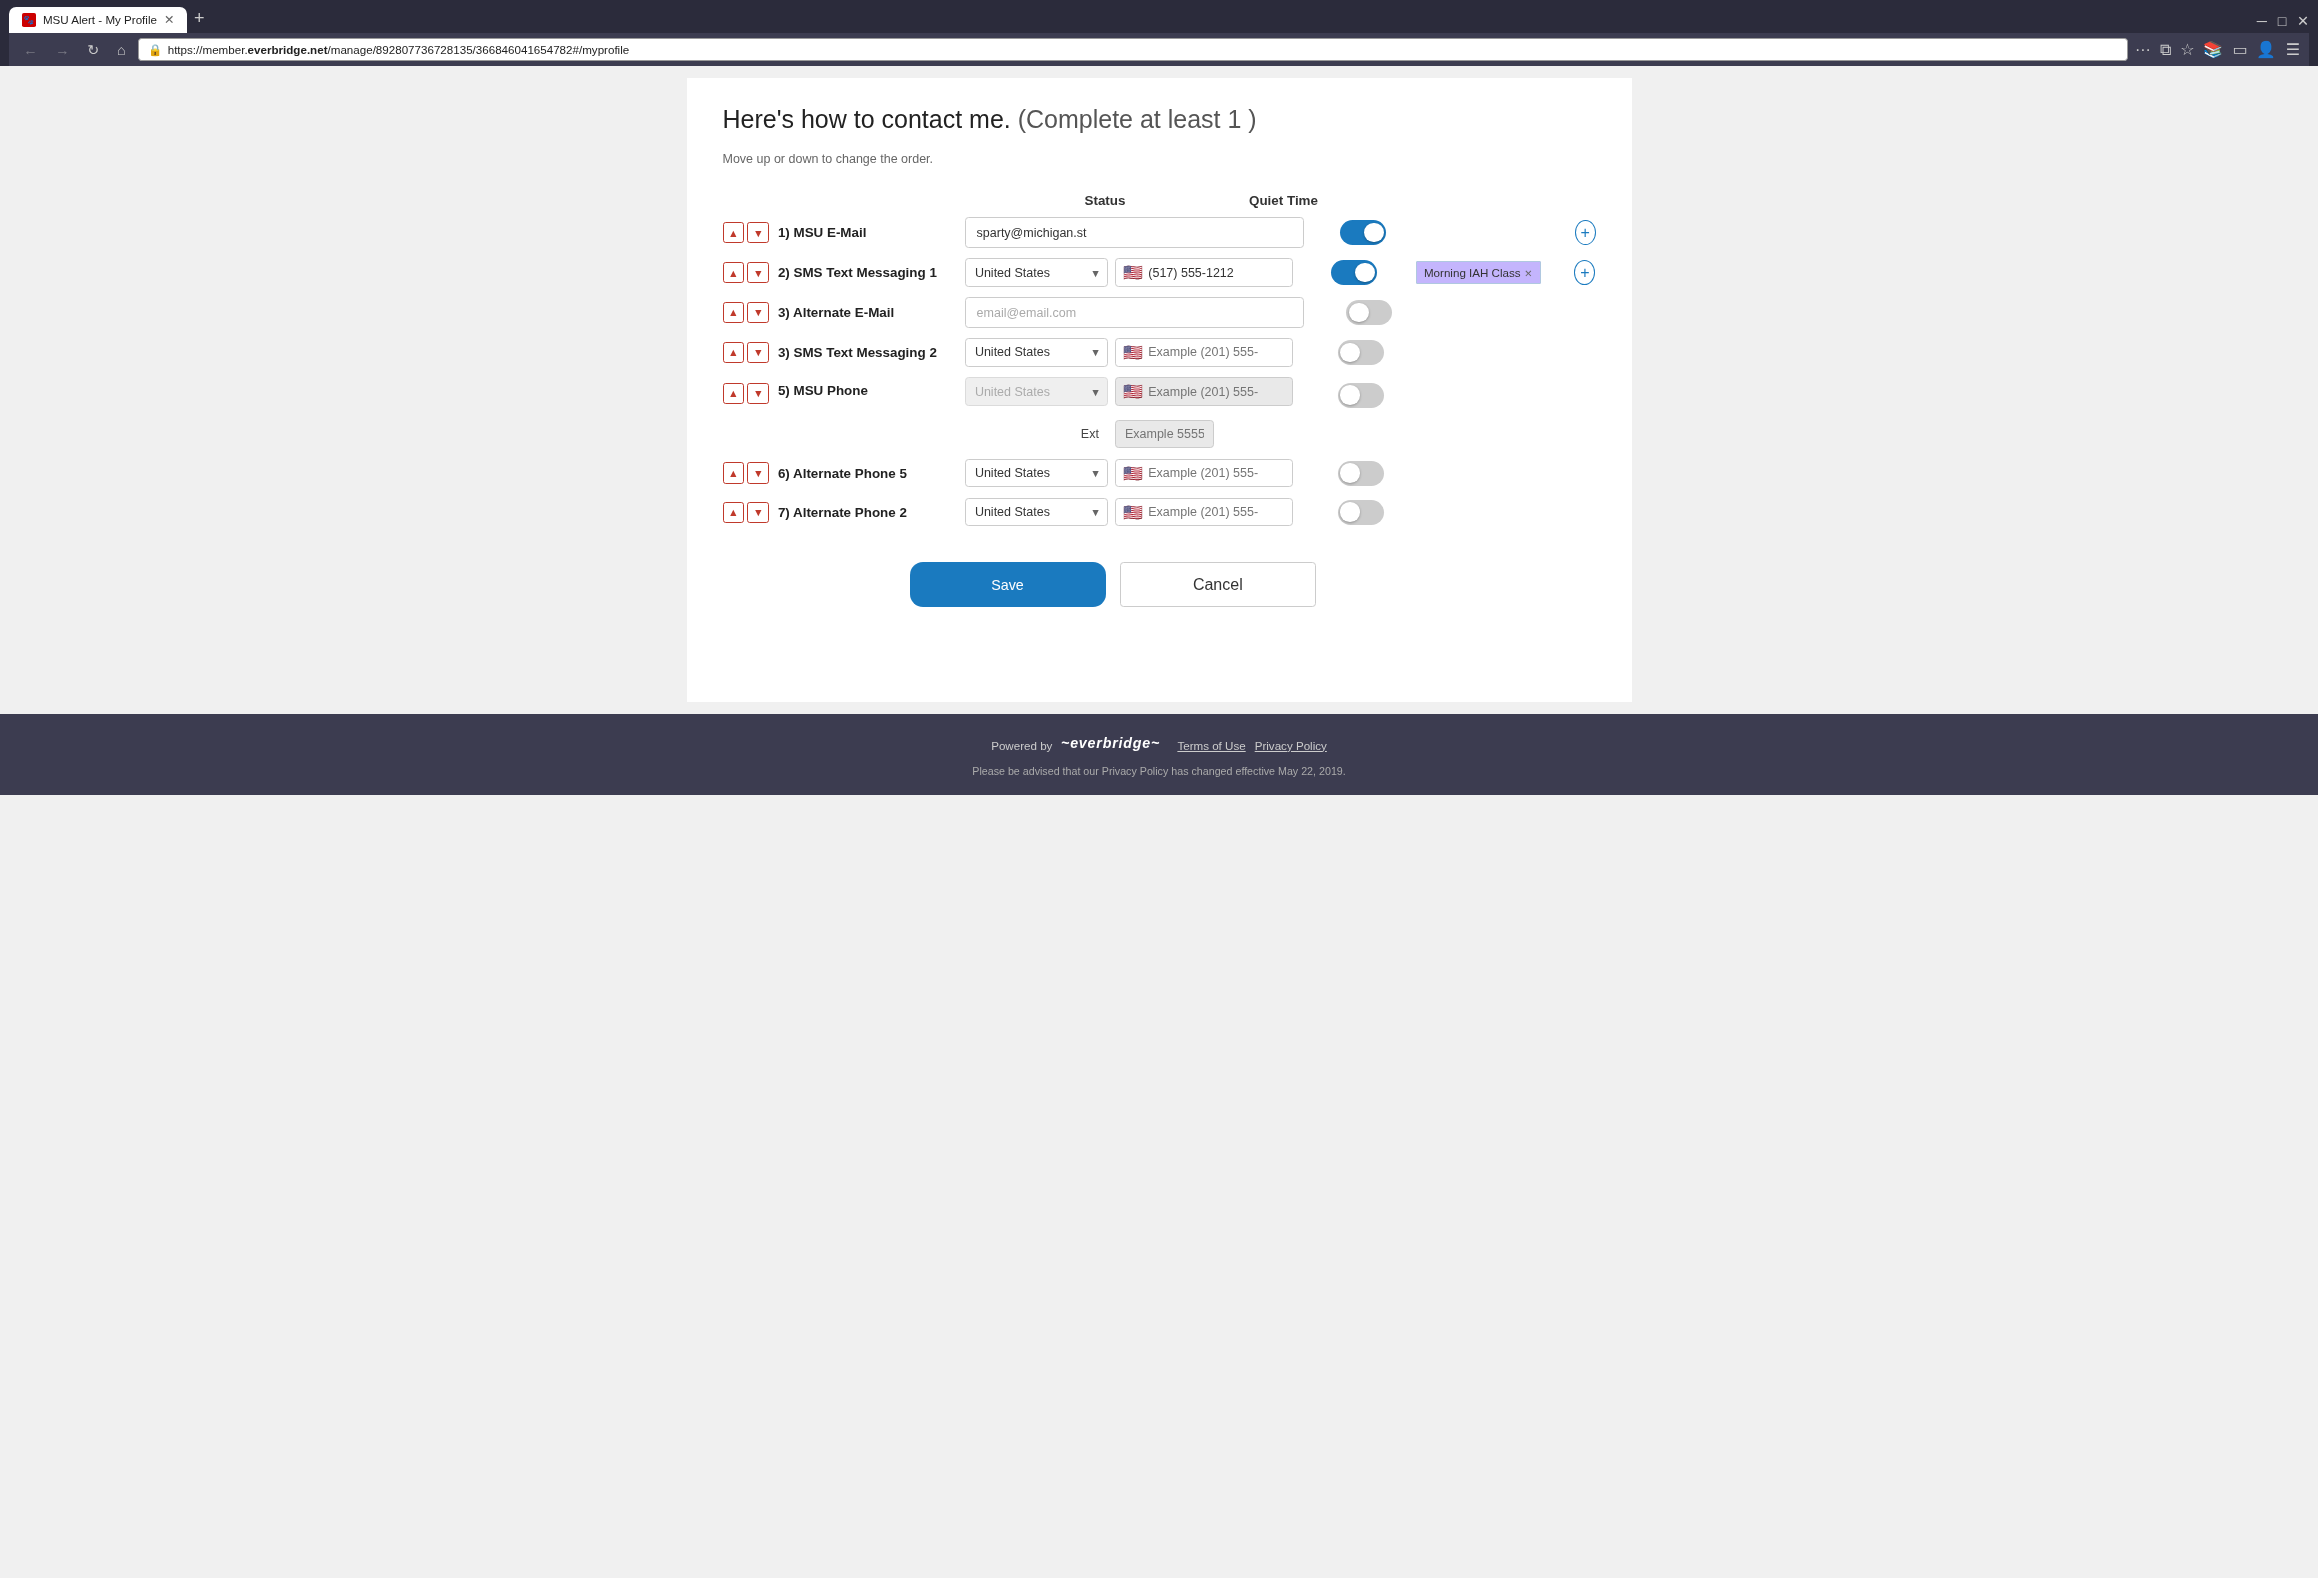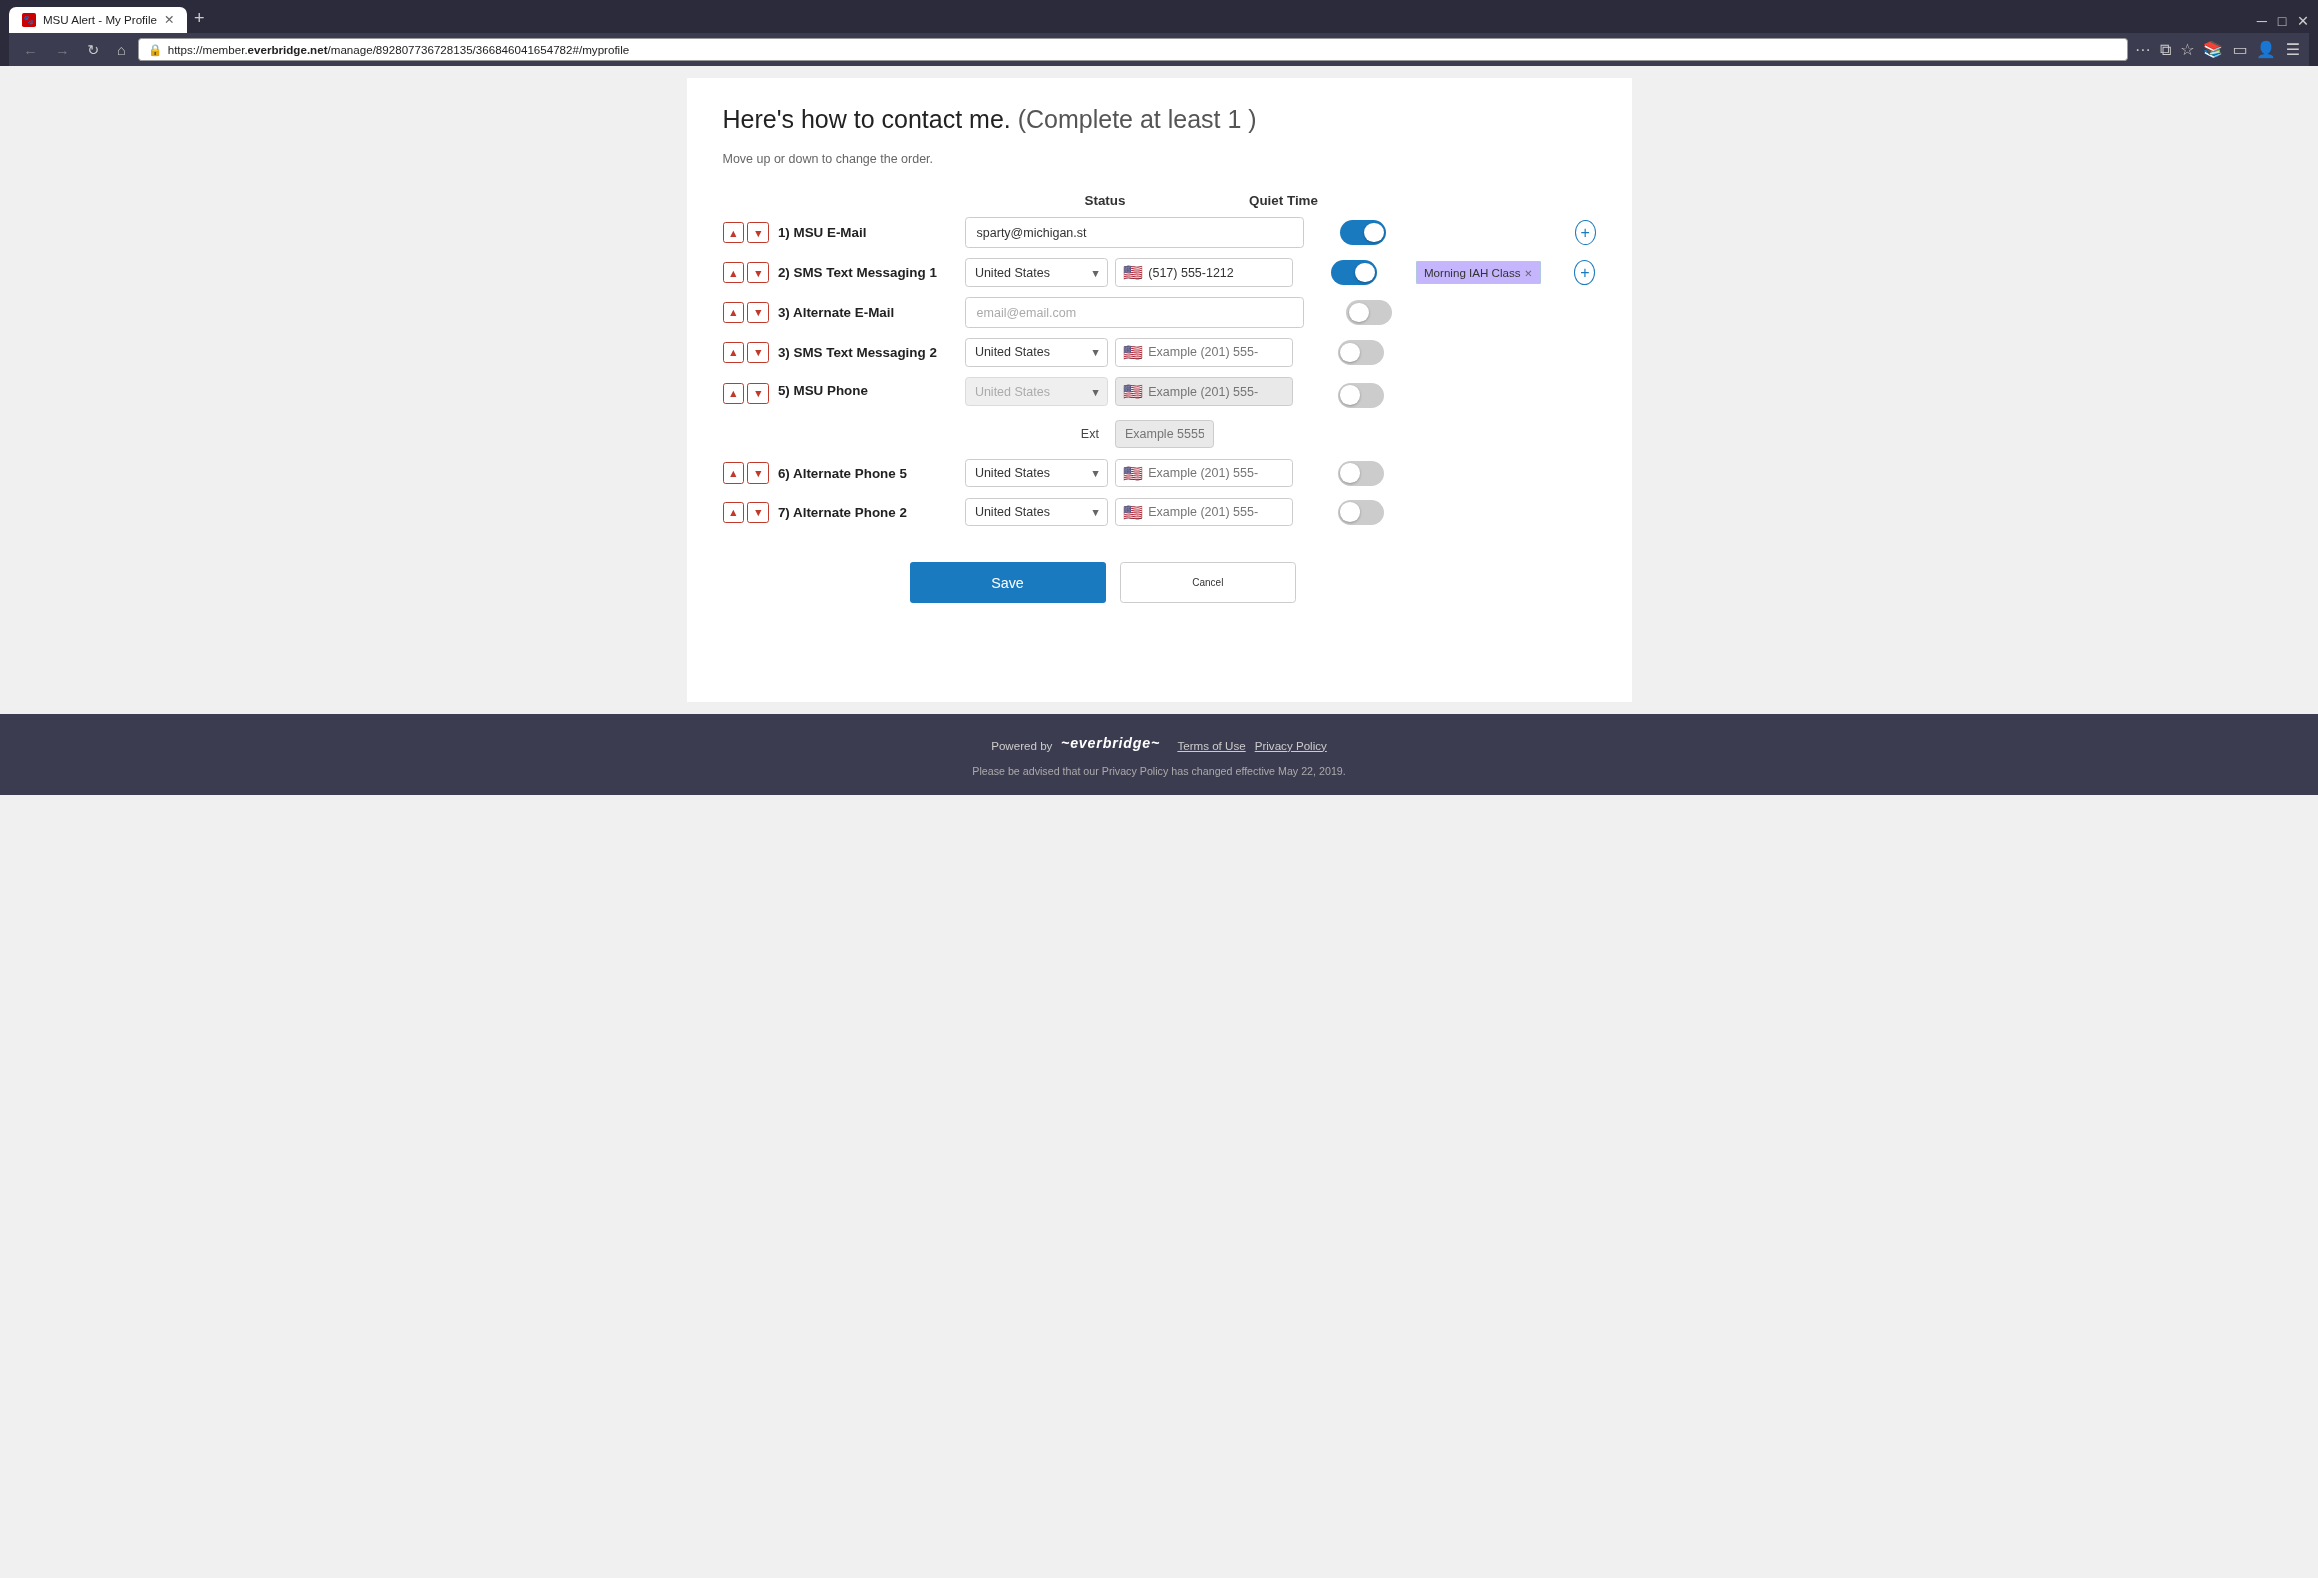--- a/index.html
+++ b/index.html
@@ -336,35 +336,35 @@
     .action-buttons {
       display: flex;
       gap: 14.3px;
       margin-top: 36px;
       padding-left: 187px;
     }
     .btn-save {
       background: #1a7abf;
       color: #fff;
       border: none;
-      border-radius: 3px;
+      border-radius: 13px;
       padding: 12.5px 0;
       font-size: 14.3px;
       width: 196px;
       cursor: pointer;
       font-weight: 500;
     }
     .btn-cancel {
       background: #fff;
       color: #333;
       border: 0.9px solid #ccc;
       border-radius: 3.6px;
       padding: 12.5px 0;
-      font-size: 10px;
-      width: 176px;
+      font-size: 16px;
+      width: 196px;
       cursor: pointer;
     }
 
     
     .footer {
       background: #3c3c50;
       padding: 18px;
       text-align: center;
       color: #ccc;
       font-size: 11.6px;

